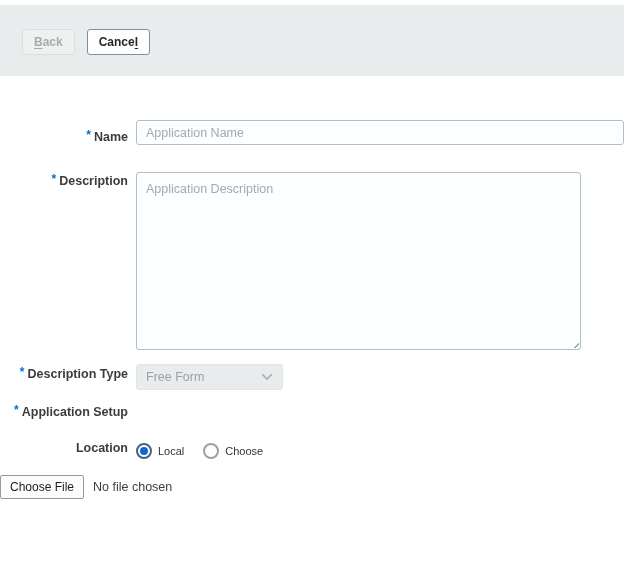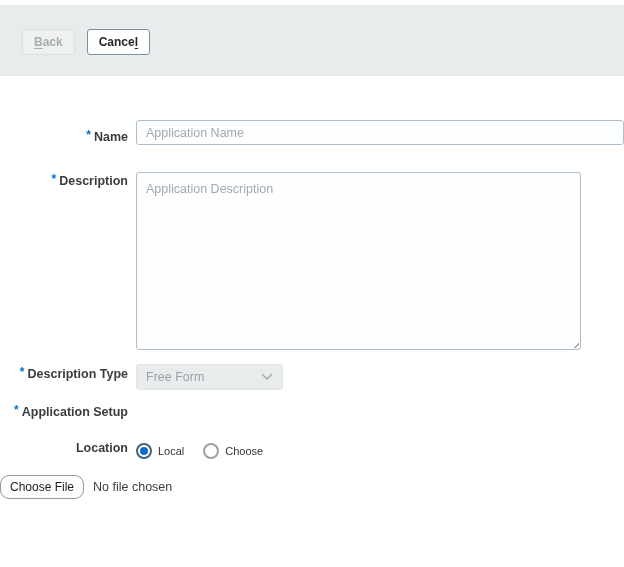--- a/index.html
+++ b/index.html
@@ -93,21 +93,21 @@
   .rb-on  { border: 2px solid #45617b; }
   .rb-off { border: 2px solid #98a1a6; }
   .rb-dot { width: 8px; height: 8px; border-radius: 50%; background: #0b6acb; }
   .radio-label { font-size: 11px; color: #333; margin-left: 6px; }
 
   .row-import .label-cell { padding-top: 4px; }
   .file-control { display: flex; align-items: center; padding-top: 1px; }
   .file-btn {
     font-family: "Liberation Sans", sans-serif;
     font-size: 12px; color: #1d1d1d; background: #fcfcfc;
-    border: 1px solid #989898; border-radius: 9px; padding: 4px 9px;
+    border: 1px solid #989898; border-radius: 2px; padding: 4px 9px;
     cursor: pointer;
   }
   .file-status { font-size: 12.5px; color: #3c3f41; margin-left: 9px; }
 </style>
 </head>
 <body>
 
 <div>
 
 

